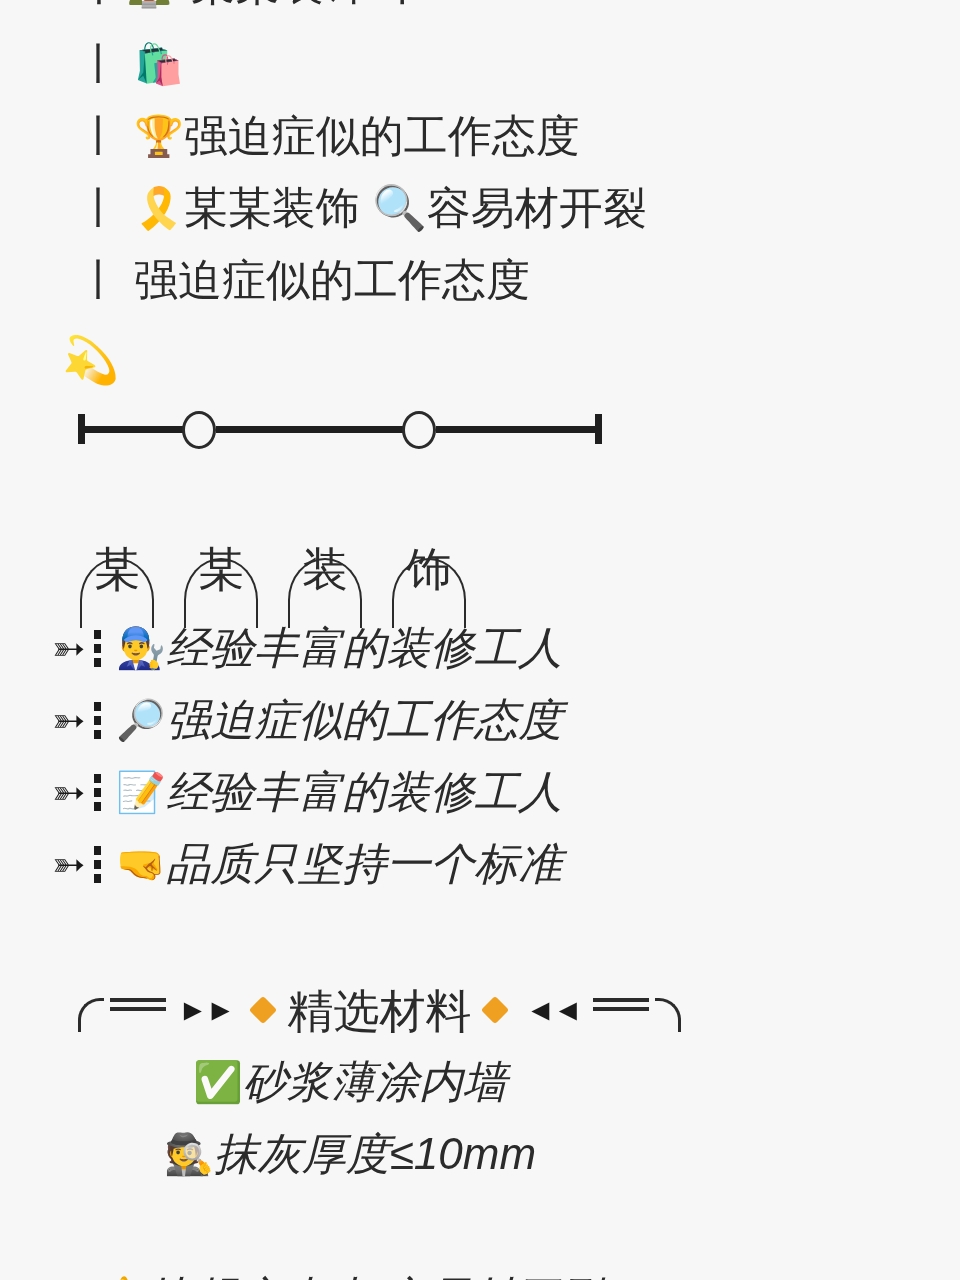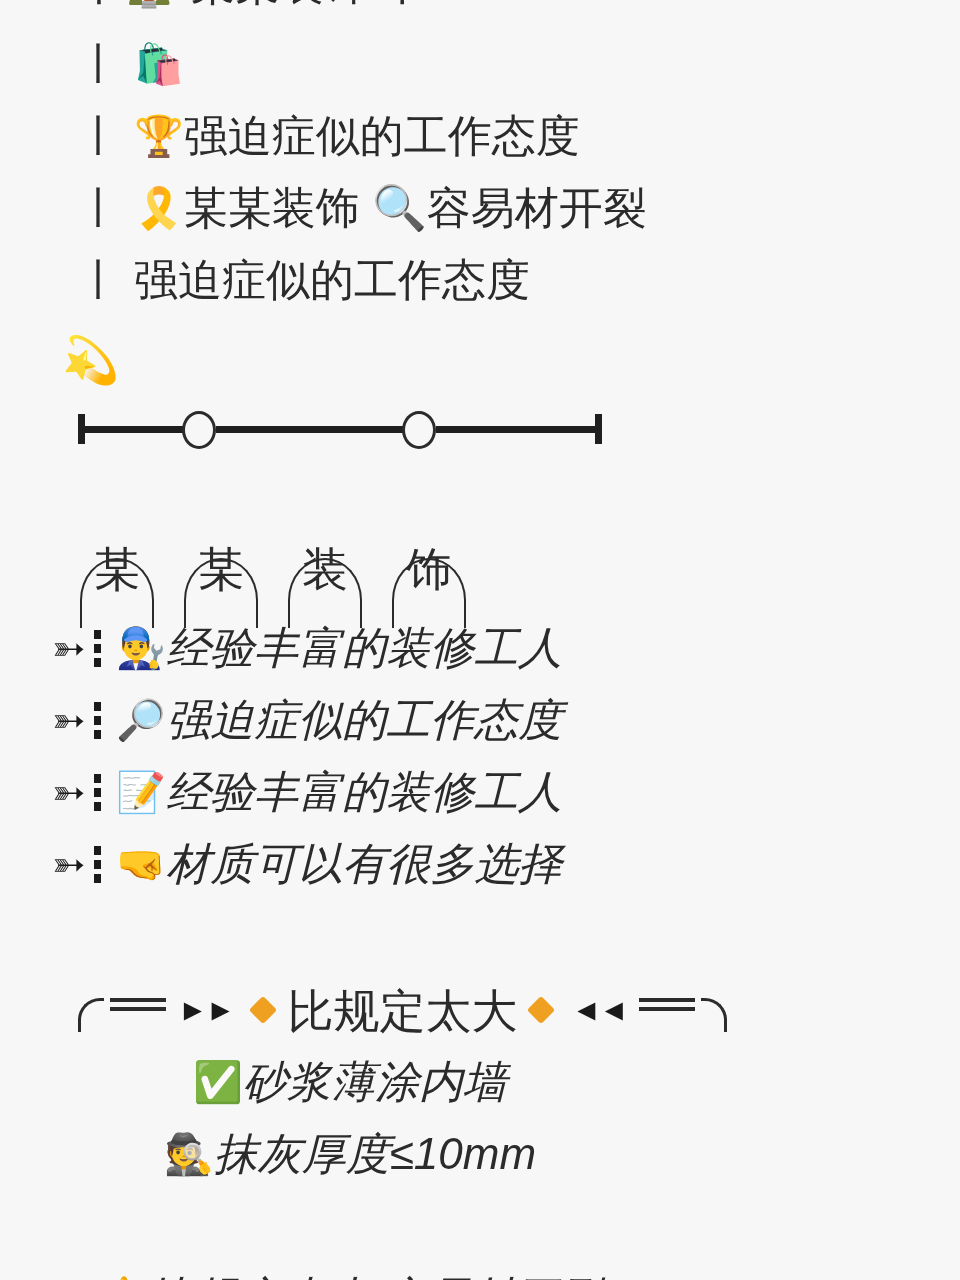--- a/index.html
+++ b/index.html
@@ -386,34 +386,34 @@
     </div>
 
     <div class="arrow-row">
       <span class="arrow-mark">➳</span>
       <span class="dots-mark">
           <i></i>
           <i></i>
           <i></i>
         </span>
       <span class="emoji">🤜</span>
-      <span class="txt">材质可以有很多选择</span>
+      <span class="txt">品质只坚持一个标准</span>
     </div>
 
   </div>
 
   <div class="banner">
     <span class="banner-arc"></span>
     <span class="banner-eq">
         <i></i>
         <i></i>
       </span>
     <span class="banner-arrows">►►</span>
     <span class="banner-diamond"></span>
-    <span class="banner-title">比规定太大</span>
+    <span class="banner-title">精选材料</span>
     <span class="banner-diamond"></span>
     <span class="banner-arrows">◄◄</span>
     <span class="banner-eq">
         <i></i>
         <i></i>
       </span>
     <span class="banner-arc right"></span>
   </div>
 
   <div class="center-list">

